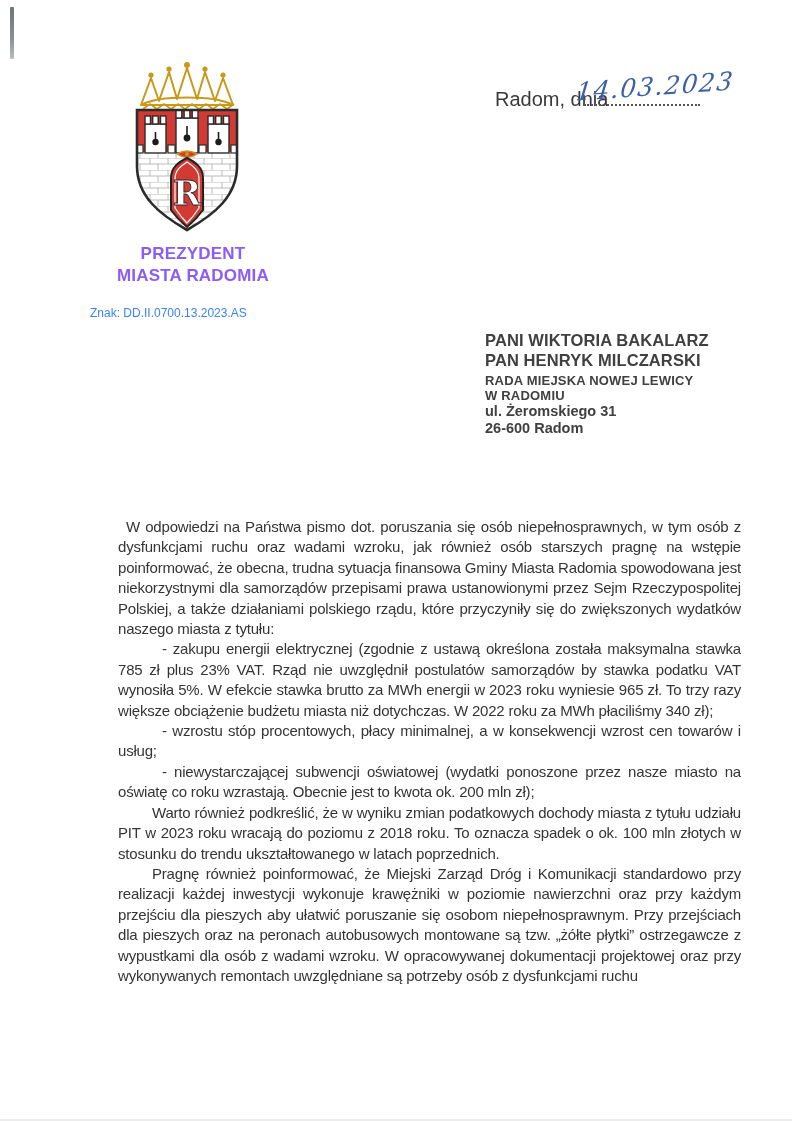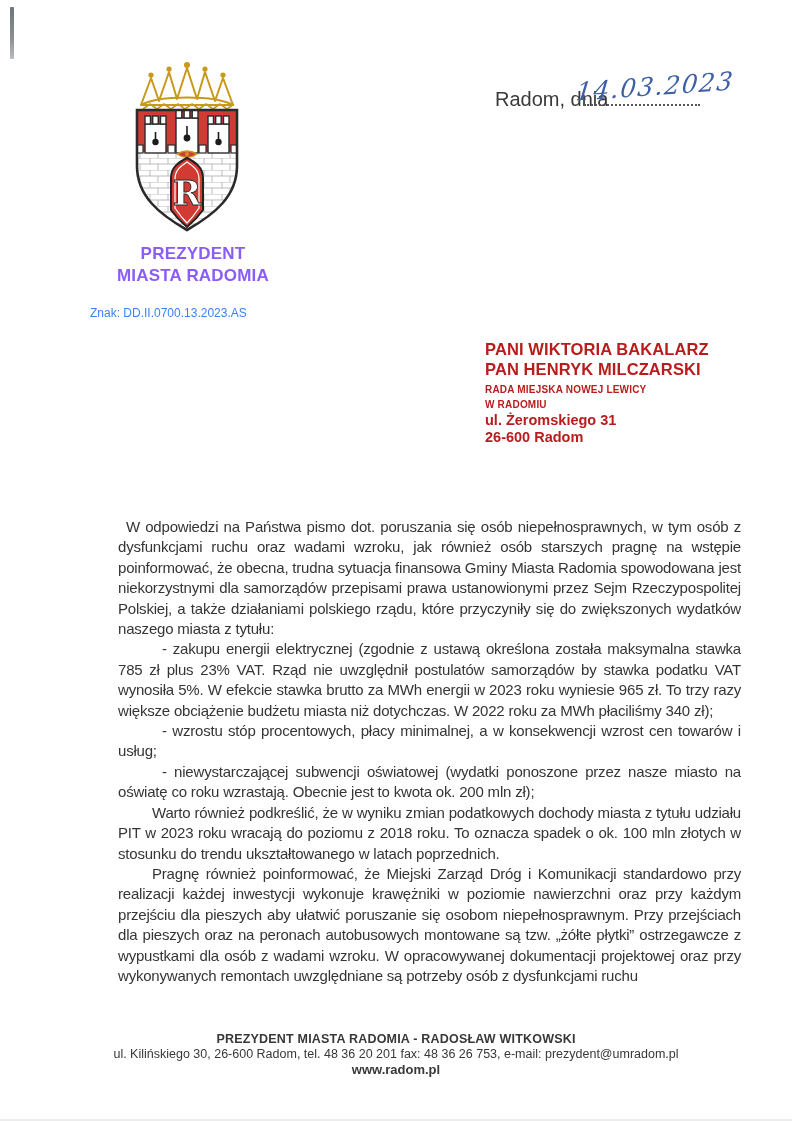--- a/index.html
+++ b/index.html
@@ -34,23 +34,23 @@
   .date-label{position:absolute;left:495px;top:88px;font-size:20px;color:#3a3a3c;}
   .date-dots{position:absolute;left:584px;top:86px;width:116px;height:18px;border-bottom:2px dotted #55555a;}
   .date-hand{
     position:absolute;left:576px;top:72px;
     font-family:"DejaVu Serif","Liberation Serif",serif;
     font-style:italic;font-size:25px;color:#3d5fa4;
     transform:rotate(-4deg) skewX(-10deg);letter-spacing:1.5px;
     white-space:nowrap;
   }
   
-  .addressee{position:absolute;left:485px;top:339px;color:#b91c1c;}
+  .addressee{position:absolute;left:485px;top:330px;color:#404040;}
   .addr-big{font-weight:bold;font-size:16.5px;line-height:20px;letter-spacing:0.1px;}
-  .addr-small{font-weight:bold;font-size:10px;line-height:15px;letter-spacing:0.2px;}
+  .addr-small{font-weight:bold;font-size:13px;line-height:15px;letter-spacing:0.2px;}
   .addr-mid{font-weight:bold;font-size:14.5px;line-height:17px;}
   
   .letter-body{
     position:absolute;left:90px;top:517px;width:623px;
     font-size:15px;line-height:20.4px;color:#353537;
     text-align:justify;letter-spacing:-0.2px;margin-left:28px;
   }
   .letter-body p{margin:0;padding:0;}
   .p-first{text-indent:8px;}
   .p-list{text-indent:44px;}
@@ -168,20 +168,15 @@
 
   <div class="letter-body">
     <p class="p-first">W odpowiedzi na Państwa pismo dot. poruszania się osób niepełnosprawnych, w tym osób z dysfunkcjami ruchu oraz wadami wzroku, jak również osób starszych pragnę na wstępie poinformować, że obecna, trudna sytuacja finansowa Gminy Miasta Radomia spowodowana jest niekorzystnymi dla samorządów przepisami  prawa ustanowionymi przez Sejm Rzeczypospolitej Polskiej, a także działaniami polskiego rządu, które przyczyniły się do zwiększonych wydatków naszego miasta z tytułu:</p>
     <p class="p-list">- zakupu energii elektrycznej (zgodnie z ustawą określona została maksymalna stawka 785 zł plus 23% VAT. Rząd nie uwzględnił postulatów samorządów by stawka podatku VAT wynosiła 5%. W efekcie stawka brutto za MWh energii w 2023 roku wyniesie 965 zł. To trzy razy większe obciążenie budżetu miasta niż dotychczas. W 2022 roku za MWh płaciliśmy 340 zł);</p>
     <p class="p-list">- wzrostu stóp procentowych, płacy minimalnej, a w konsekwencji wzrost cen towarów i usług;</p>
     <p class="p-list">- niewystarczającej subwencji oświatowej (wydatki ponoszone przez nasze miasto na oświatę co roku wzrastają. Obecnie jest to kwota ok. 200 mln zł);</p>
     <p class="p-ind">Warto również podkreślić, że w wyniku zmian podatkowych dochody miasta z tytułu udziału PIT w 2023 roku wracają do poziomu z 2018 roku. To oznacza spadek o ok. 100 mln złotych w stosunku do trendu ukształtowanego w latach poprzednich.</p>
     <p class="p-ind">Pragnę również poinformować, że Miejski Zarząd Dróg i Komunikacji standardowo przy realizacji każdej inwestycji wykonuje krawężniki w poziomie nawierzchni oraz przy każdym przejściu dla pieszych aby ułatwić poruszanie się osobom niepełnosprawnym. Przy przejściach dla pieszych oraz na peronach autobusowych montowane są tzw. „żółte płytki” ostrzegawcze z wypustkami dla osób z wadami wzroku. W opracowywanej dokumentacji projektowej oraz przy wykonywanych remontach uwzględniane są potrzeby osób z dysfunkcjami ruchu</p>
   </div>
 
-  <div class="letter-footer">
-    <div class="foot-1">PREZYDENT MIASTA RADOMIA - RADOSŁAW WITKOWSKI</div>
-    <div class="foot-2">ul. Kilińskiego 30, 26-600 Radom, tel. 48 36 20 201 fax: 48 36 26 753, e-mail: prezydent@umradom.pl</div>
-    <div class="foot-3">www.radom.pl</div>
-  </div>
 
   <div class="page-bottom-edge"></div>
 </div>
 
 </body></html>

